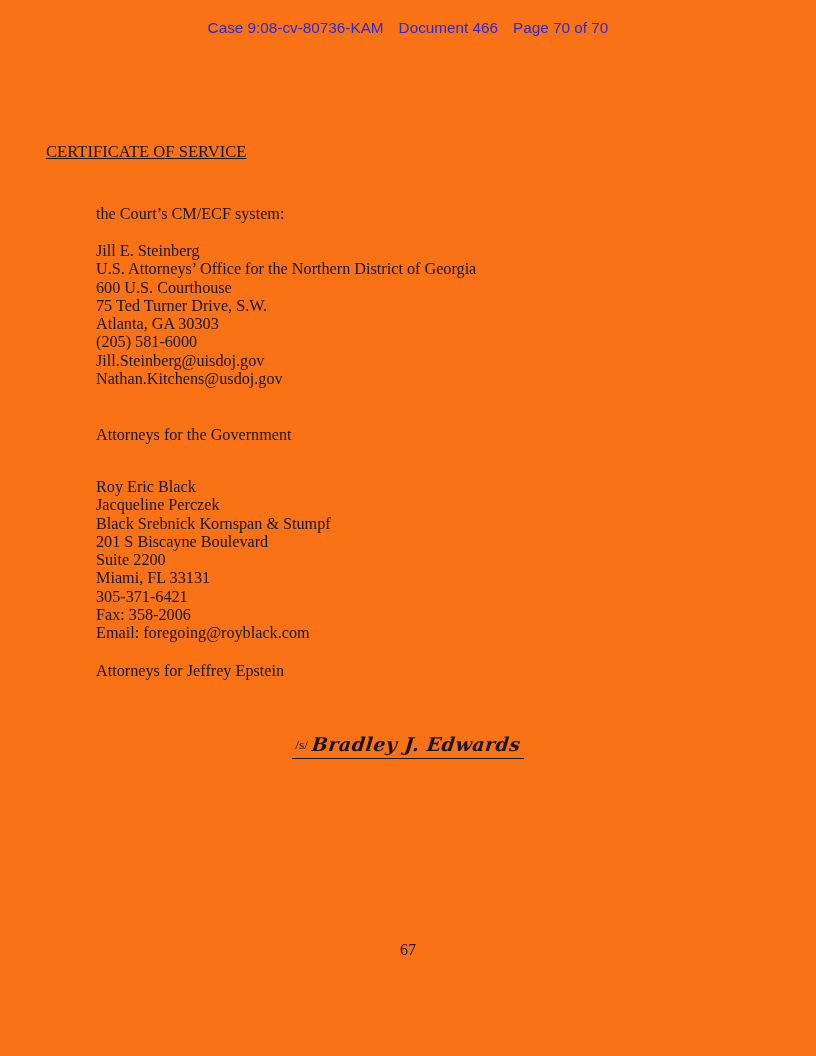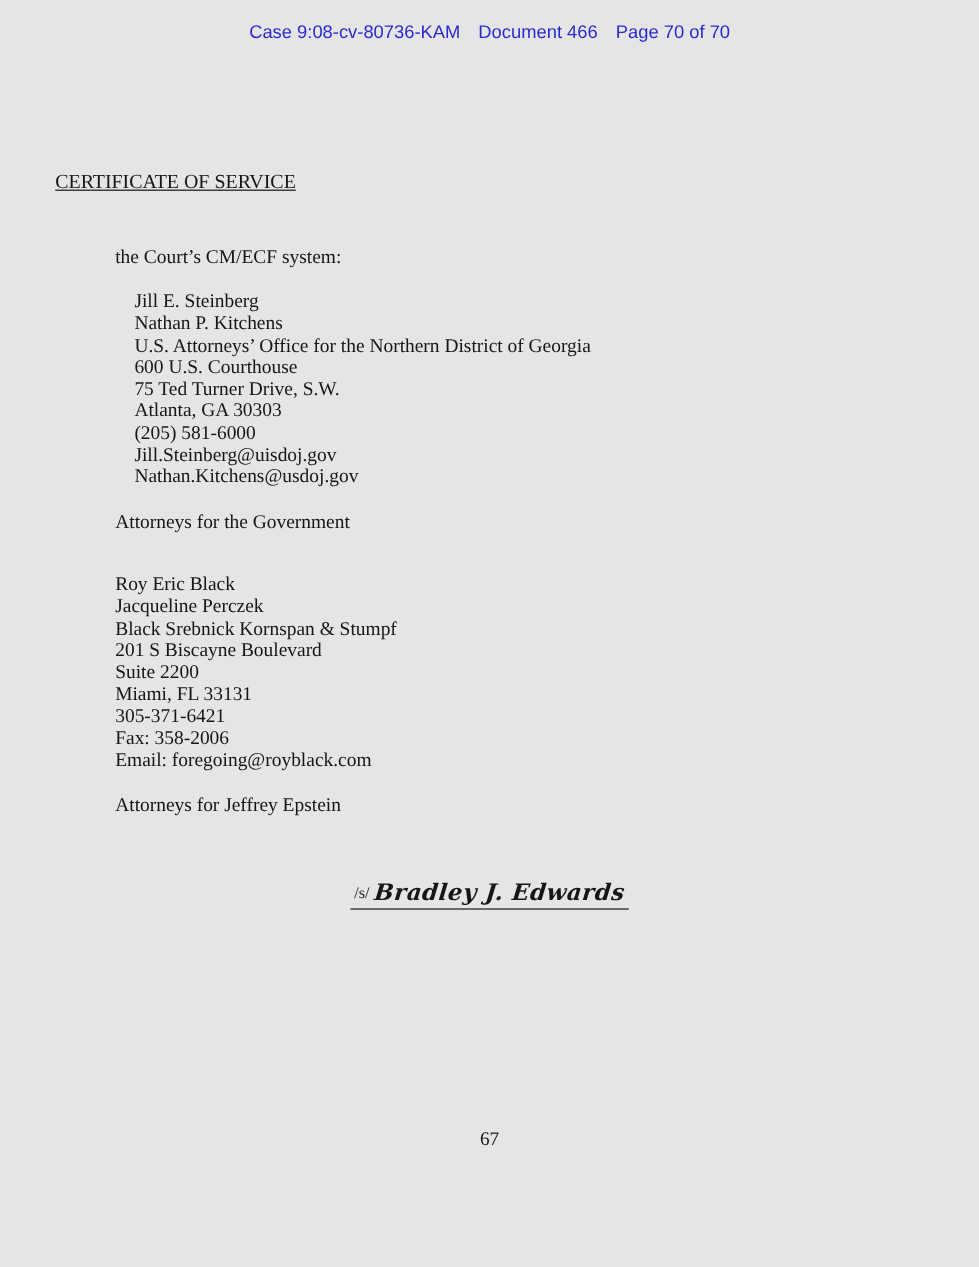--- a/index.html
+++ b/index.html
@@ -1,20 +1,20 @@
 <!DOCTYPE html>
 <html><head>
 <meta charset="utf-8">
 <style>
   html, body { margin: 0; padding: 0; background: #ffffff; }
   .page {
     position: relative;
     width: 816px;
     height: 1056px;
-    background: #e5e5e5;
+    background: #f97316;
     overflow: hidden;
     font-family: "Liberation Serif", serif;
     color: #161616;
     font-size: 16.2px;
   }
   .stamp {
     position: absolute;
     top: 19px;
     left: 0;
     right: 0;
@@ -47,21 +47,21 @@
     top: 205px;
     left: 96px;
     white-space: nowrap;
   }
   .addr-block {
     position: absolute;
     left: 96px;
     line-height: 18.3px;
     white-space: nowrap;
   }
-  .addr-block-1 { top: 242px; margin-left: 16px; }
+  .addr-block-1 { top: 242px; }
   .addr-block-2 { top: 478px; }
   .role-line {
     position: absolute;
     left: 96px;
     white-space: nowrap;
   }
   .role-line-1 { top: 426px; }
   .role-line-2 { top: 662px; }
   .signature-row {
     position: absolute;
@@ -111,21 +111,20 @@
   </div>
 
   <div class="doc-title">
     <span class="u">CERTIFICATE OF SERVICE</span>
   </div>
 
   <div class="para-line-2">the Court’s CM/ECF system:</div>
 
   <div class="addr-block addr-block-1">
     <div>Jill E. Steinberg</div>
-    <div>Nathan P. Kitchens</div>
     <div>U.S. Attorneys’ Office for the Northern District of Georgia</div>
     <div>600 U.S. Courthouse</div>
     <div>75 Ted Turner Drive, S.W.</div>
     <div>Atlanta, GA 30303</div>
     <div>(205) 581-6000</div>
     <div>Jill.Steinberg@uisdoj.gov</div>
     <div>Nathan.Kitchens@usdoj.gov</div>
   </div>
 
   <div class="role-line role-line-1">Attorneys for the Government</div>

